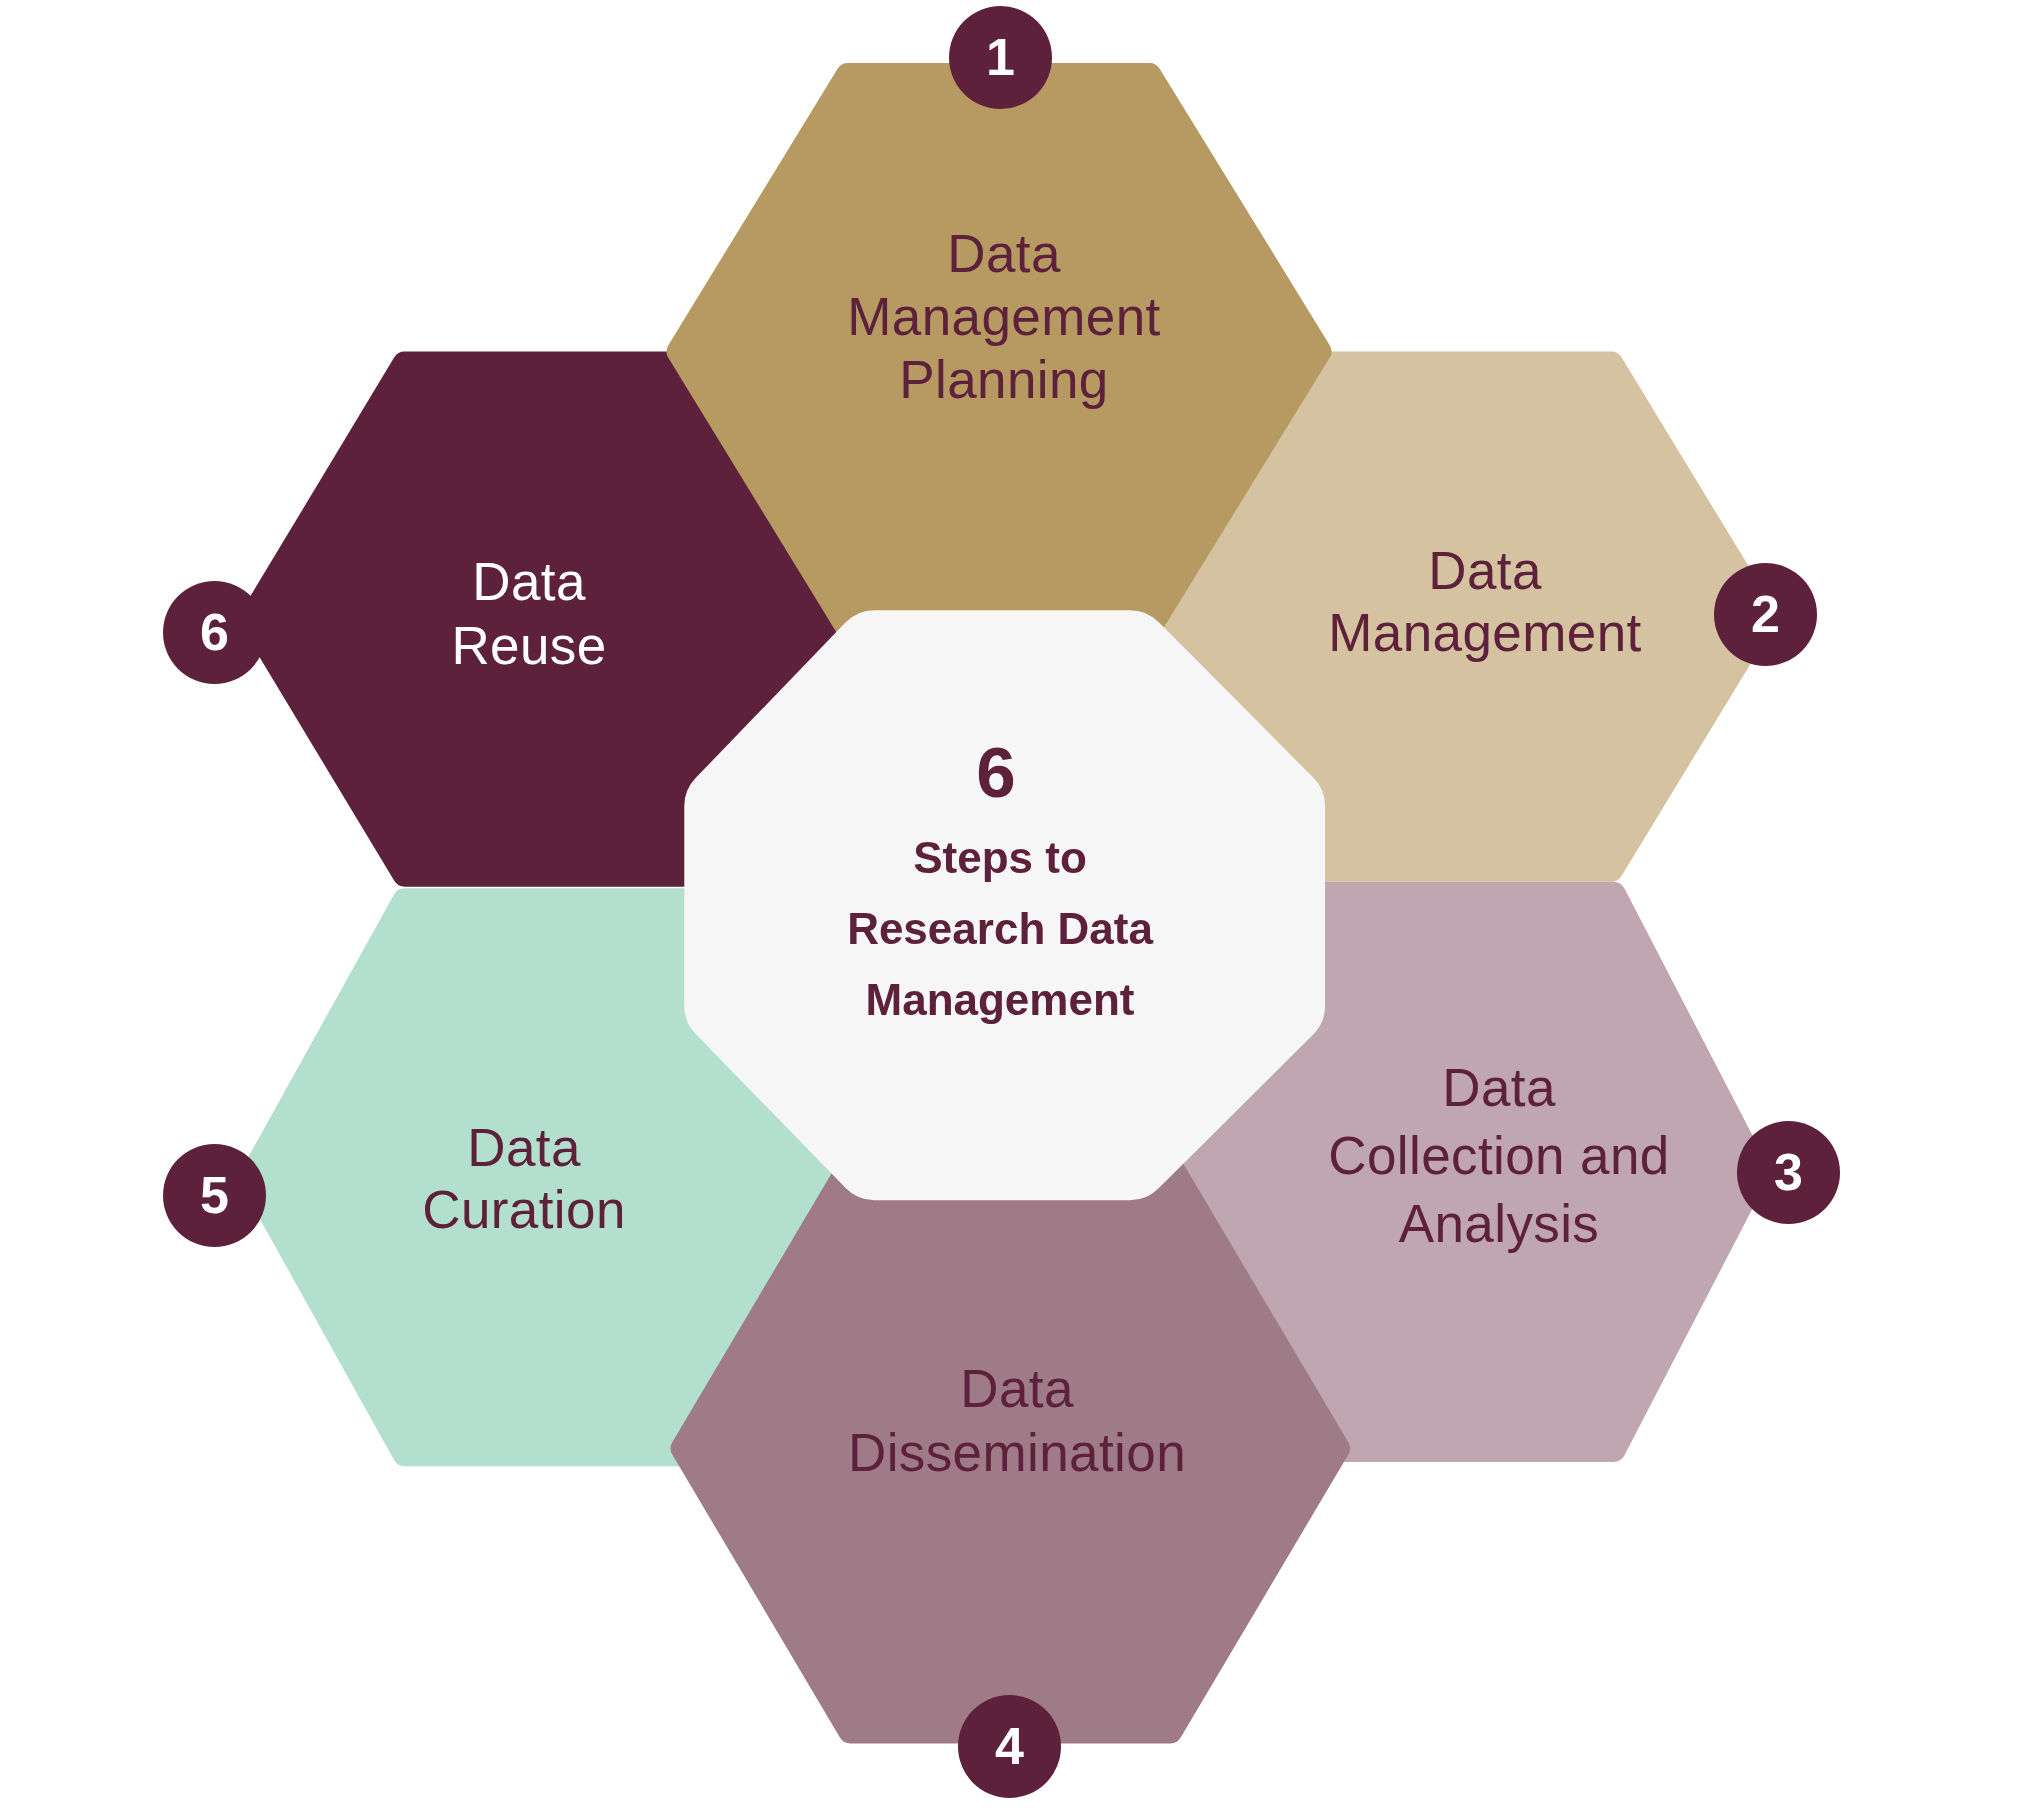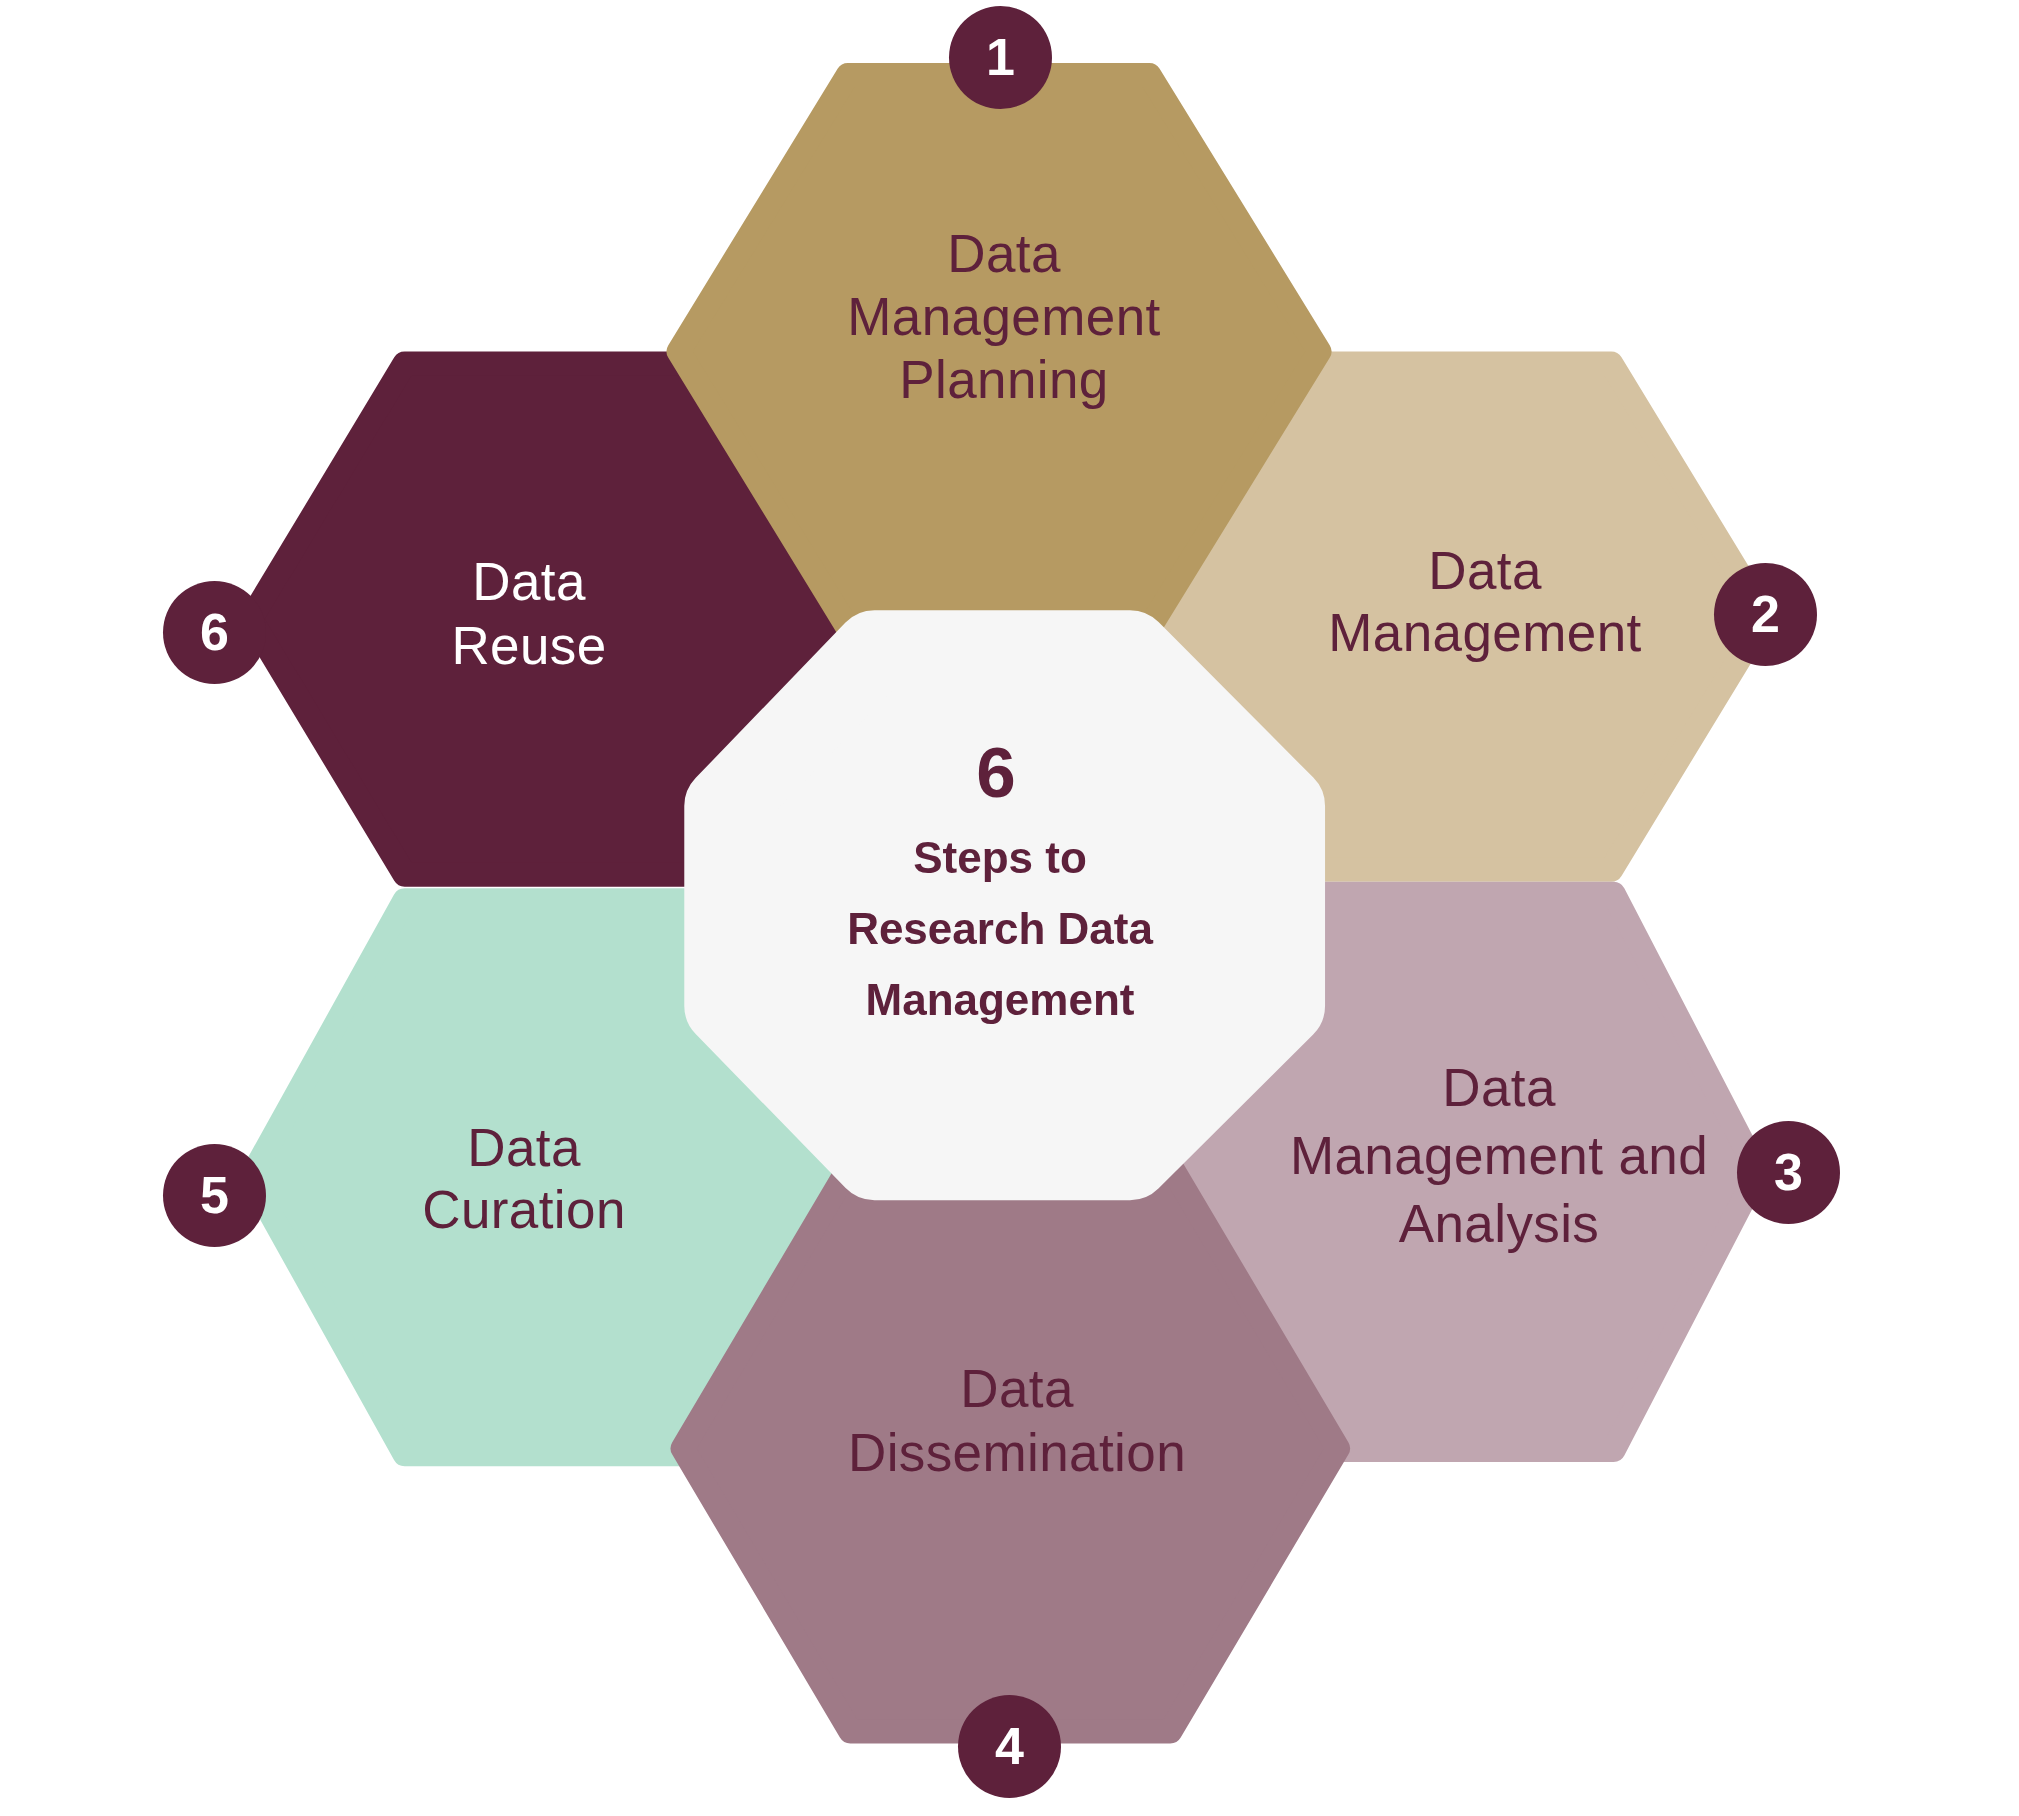--- a/index.html
+++ b/index.html
@@ -44,21 +44,21 @@
   <span>Planning</span>
 </div>
 
 <div class="label" style="left:1227px; top:540px; line-height:62px;">
   <span>Data</span>
   <span>Management</span>
 </div>
 
 <div class="label" style="left:1241px; top:1054px; line-height:68px;">
   <span>Data</span>
-  <span>Management and</span>
+  <span>Collection and</span>
   <span>Analysis</span>
 </div>
 
 <div class="label" style="left:759px; top:1357px; line-height:64px;">
   <span>Data</span>
   <span>Dissemination</span>
 </div>
 
 <div class="label" style="left:266px; top:1117px; line-height:62px;">
   <span>Data</span>

